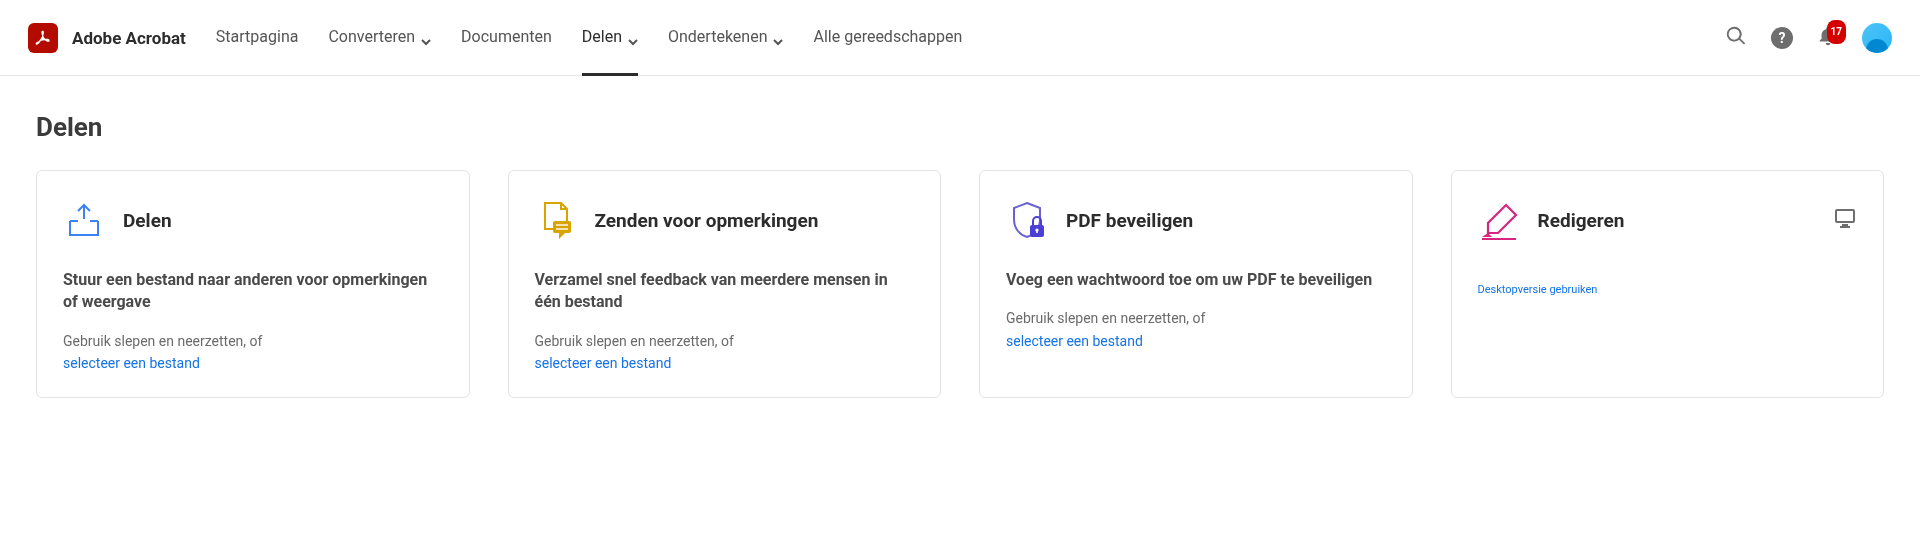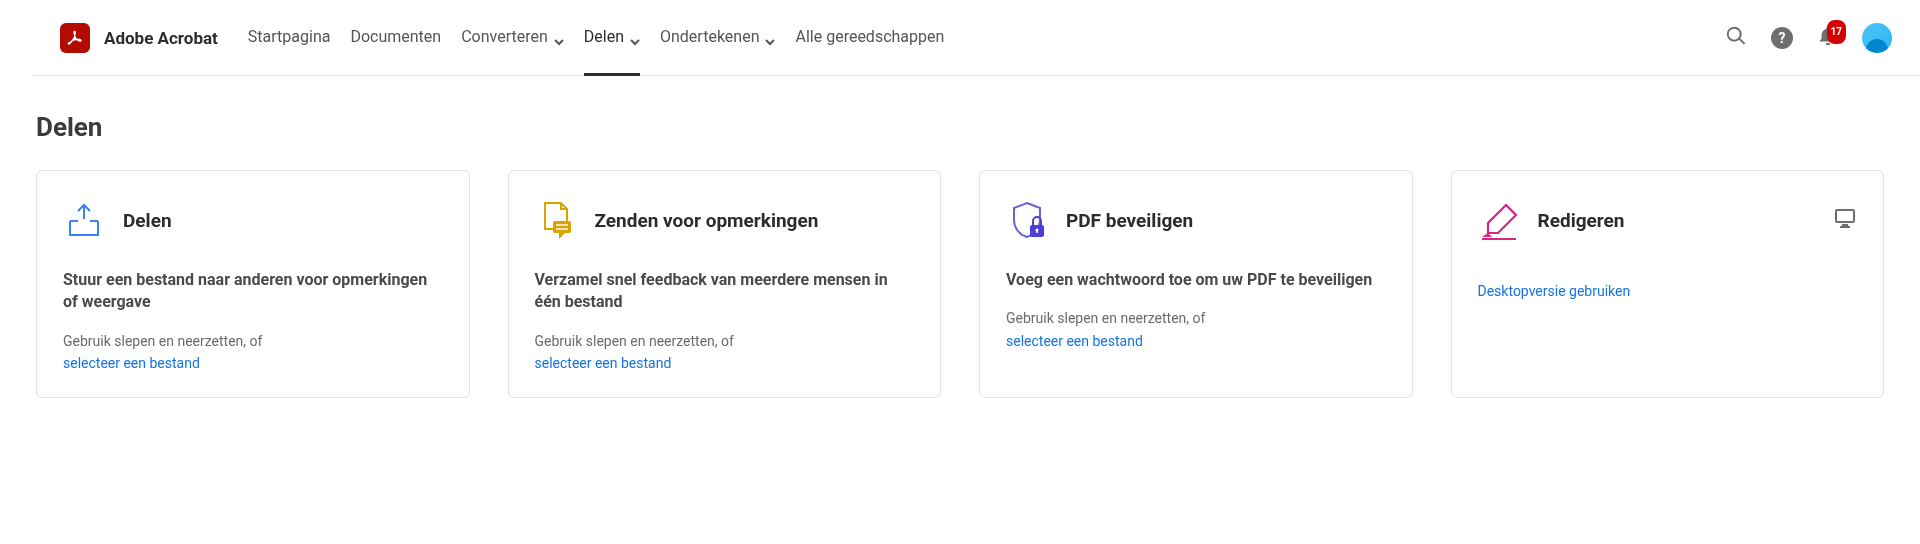--- a/index.html
+++ b/index.html
@@ -1,32 +1,32 @@
 <!DOCTYPE html>
 <html><head>
   <meta charset="utf-8">
   <style>
     * { box-sizing: border-box; margin: 0; padding: 0; }
     body { font-family: -apple-system, BlinkMacSystemFont, "Segoe UI", Roboto, sans-serif; background: #fff; color: #2c2c2c; }
 
     
     .header {
       display: flex; align-items: center; justify-content: space-between;
-      height: 76px; padding: 0 28px; border-bottom: 1px solid #e5e5e5; margin-left: 32px;
+      height: 76px; padding: 0 28px; border-bottom: 1px solid #e5e5e5;
     }
     .header-left { display: flex; align-items: center; gap: 30px; }
     .logo-block { display: flex; align-items: center; gap: 14px; }
     .logo-mark {
       width: 30px; height: 30px; border-radius: 6px; background: #b30b00;
       display: flex; align-items: center; justify-content: center;
     }
     .logo-mark svg { width: 18px; height: 18px; fill: #fff; }
     .app-name { font-weight: 700; font-size: 17px; }
 
-    .main-nav { display: flex; align-items: center; gap: 20px; }
+    .main-nav { display: flex; align-items: center; gap: 30px; }
     .nav-item {
       font-size: 16px; color: #555; cursor: pointer;
       display: flex; align-items: center; gap: 6px;
       padding: 27px 0; border-bottom: 3px solid transparent;
       margin-bottom: -1px;
     }
     .nav-item.active { border-bottom-color: #2c2c2c; color: #2c2c2c; }
     .chev { width: 10px; height: 10px; display: inline-block; }
     .chev svg { width: 10px; height: 10px; stroke: #555; fill: none; stroke-width: 2; }
 
@@ -65,21 +65,21 @@
       padding: 28px 26px 26px;
       display: flex; flex-direction: column;
     }
     .card-header { display: flex; align-items: center; gap: 18px; margin-bottom: 28px; }
     .card-icon { width: 42px; height: 42px; display: flex; align-items: center; justify-content: center; }
     .card-title { font-size: 19px; font-weight: 700; color: #2c2c2c; }
     .card-meta { margin-left: auto; }
     .card-desc { font-size: 16px; color: #4a4a4a; line-height: 1.4; margin-bottom: 18px; font-weight: bold; }
     .card-hint { font-size: 14px; color: #6b6b6b; line-height: 1.4; }
     .card-link { font-size: 14px; color: #1473e6; cursor: pointer; margin-top: 4px; }
-    .card-link-alt { font-size: 14px; color: #1473e6; cursor: pointer; margin-top: 14px; }
+    .card-link-alt { font-size: 11px; color: #1473e6; cursor: pointer; margin-top: 14px; }
 
     .monitor-icon svg { width: 24px; height: 24px; fill: #6e6e6e; }
   </style>
 </head>
 <body>
 
 <div class="header">
   <div class="header-left">
     <div class="logo-block">
       <div class="logo-mark">
@@ -88,27 +88,27 @@
           </svg>
       </div>
       <span class="app-name">Adobe Acrobat</span>
     </div>
 
     <nav class="main-nav">
       <div class="nav-item">
         <span>Startpagina</span>
       </div>
       <div class="nav-item">
-        <span>Documenten</span>
-      </div>
-      <div class="nav-item">
         <span>Converteren</span>
         <span class="chev"><svg viewBox="0 0 10 10">
               <path d="M1 3 L5 7 L9 3"></path>
             </svg></span>
+      </div>
+      <div class="nav-item">
+        <span>Documenten</span>
       </div>
       <div class="nav-item active">
         <span>Delen</span>
         <span class="chev"><svg viewBox="0 0 10 10">
               <path d="M1 3 L5 7 L9 3"></path>
             </svg></span>
       </div>
       <div class="nav-item">
         <span>Ondertekenen</span>
         <span class="chev"><svg viewBox="0 0 10 10">

